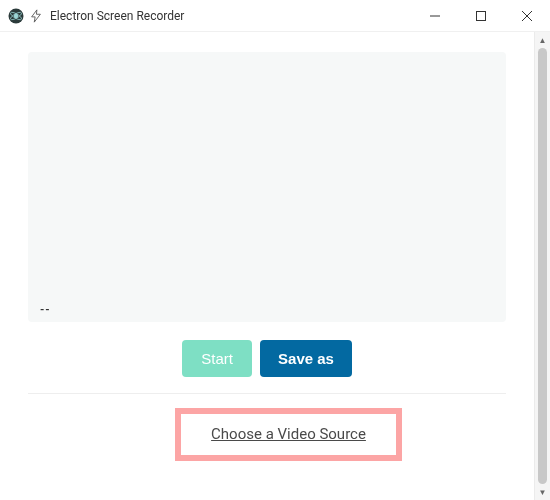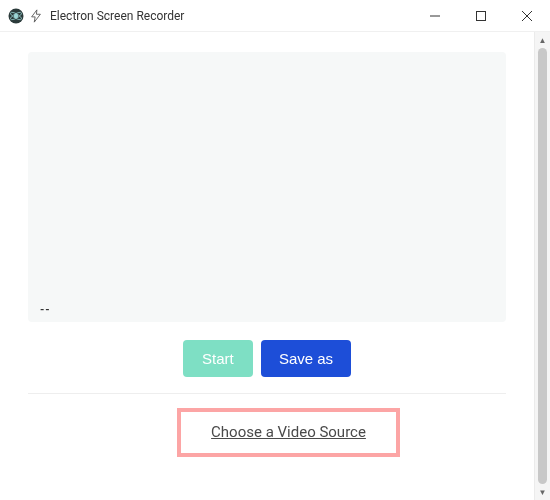--- a/index.html
+++ b/index.html
@@ -106,36 +106,36 @@
       color: #ffffff;
       font-size: 15px;
       padding: 10px 18px;
       border-radius: 4px;
       cursor: pointer;
       min-width: 70px;
       font-weight: 400;
     }
     .btn-start { background: #7edfc4; }
     .btn-stop  { background: #ffe29d; }
-    .btn-save  { background: #1d4ed8; }
+    .btn-save  { background: #0369a1; font-weight: bold; }
 
     .divider {
       margin-top: 16px;
       border: none;
       border-top: 1px solid #eeeeee;
     }
 
     .source-link-wrap {
       margin-top: 14px;
       display: flex;
       justify-content: center;
       padding-bottom: 20px;
     }
     .highlight-box {
-      border: 4px solid #fca5a5;
+      border: 6px solid #fca5a5;
       padding: 10px 30px 12px 30px;
       margin-left: 43px;
     }
     .source-link {
       color: #4a4a4a;
       font-size: 15px;
       text-decoration: underline;
       cursor: pointer;
     }
 

